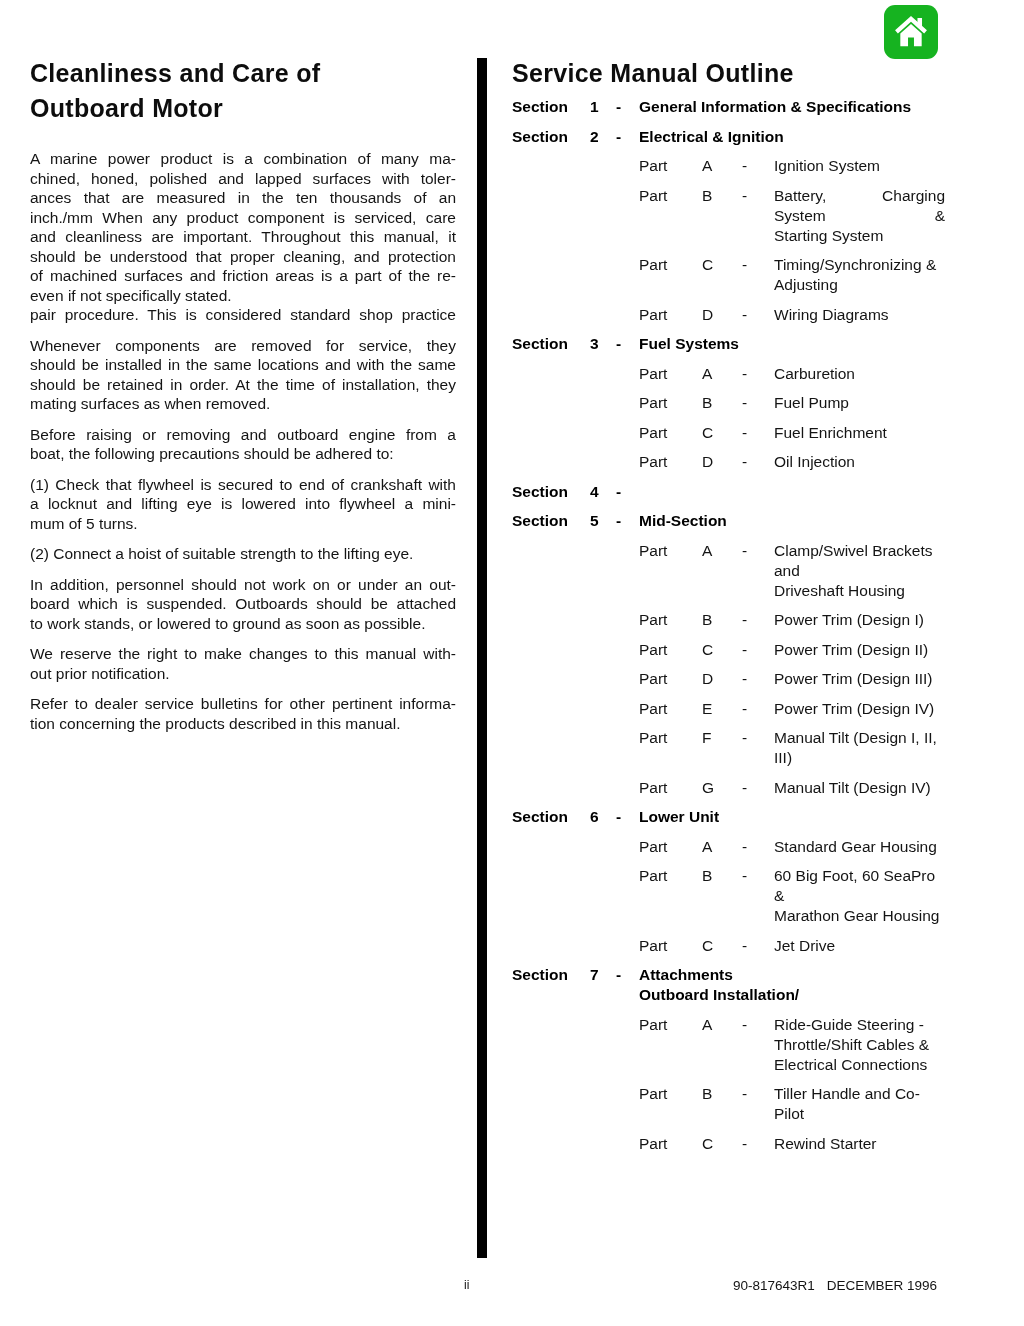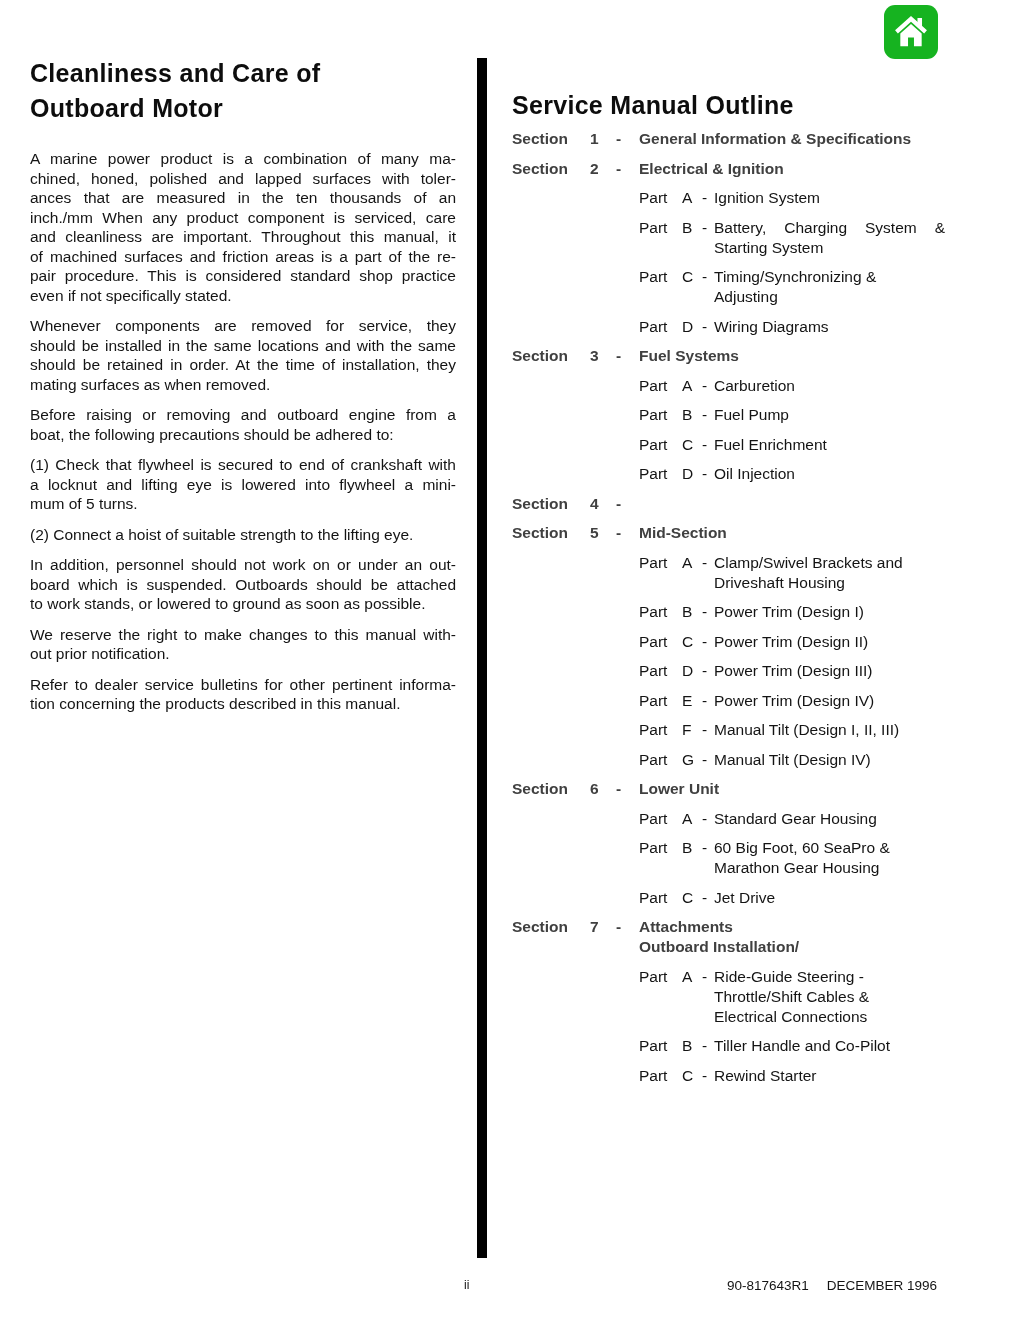--- a/index.html
+++ b/index.html
@@ -14,36 +14,36 @@
   }
   
   .left-col{position:absolute;left:30px;top:56px;width:426px;}
   .left-col .heading{margin-bottom:23px;}
   .para{margin:0 0 11px 0;font-size:15.5px;line-height:19.5px;}
   .ln{display:block;}
   .jl{text-align:justify;text-align-last:justify;}
   
   .divider{position:absolute;left:477px;top:58px;width:10px;height:1200px;background:#000;}
   
-  .right-col{position:absolute;left:512px;top:56px;width:433px;margin-top:32px;}
+  .right-col{position:absolute;left:512px;top:56px;width:433px;}
   .right-col .heading{margin-bottom:6px;}
   .row{font-size:15.5px;line-height:20px;margin-bottom:9.5px;}
-  .row.sec{display:grid;grid-template-columns:78px 26px 23px 1fr;font-weight:bold;color:#404040;}
-  .row.part{display:grid;grid-template-columns:43px 20px 12px 1fr;margin-left:127px;}
+  .row.sec{display:grid;grid-template-columns:78px 26px 23px 1fr;font-weight:bold;color:#000000;}
+  .row.part{display:grid;grid-template-columns:43px 20px 12px 1fr;margin-left:127px;gap:20px;}
   .tline{display:block;}
   
   .home-btn{
     position:absolute;left:884px;top:5px;width:54px;height:54px;
     border-radius:11px;background:#16b320;display:flex;align-items:center;justify-content:center;
     cursor:pointer;border:none;padding:0;
   }
   .home-btn svg{width:42px;height:42px;display:block;}
   
   .page-num{position:absolute;left:464px;top:1278px;font-size:12px;}
-  .doc-ref{position:absolute;right:87px;top:1278px;font-size:13.5px;display:flex;gap:18px;}
+  .doc-ref{position:absolute;right:87px;top:1278px;font-size:13.5px;display:flex;gap:12px;}
 </style>
 </head>
 <body>
 
 <button class="home-btn" title="Home">
   <span style="display:flex;">
     <svg viewBox="0 0 24 24" aria-hidden="true">
       <g fill="#ffffff">
         <rect x="15.7" y="4.0" width="2.6" height="4.6"></rect>
         <path d="M12 2.8 2.9 11l1.6 1.8L12 6.1l7.5 6.7L21.1 11z"></path>
@@ -58,23 +58,24 @@
     <span class="ln">Cleanliness and Care of</span>
     <span class="ln">Outboard Motor</span>
   </h1>
 
   <p class="para">
     <span class="ln jl">A marine power product is a combination of many ma-</span>
     <span class="ln jl">chined, honed, polished and lapped surfaces with toler-</span>
     <span class="ln jl">ances that are measured in the ten thousands of an</span>
     <span class="ln jl">inch./mm When any product component is serviced, care</span>
     <span class="ln jl">and cleanliness are important. Throughout this manual, it</span>
+    <span class="ln jl">should be understood that proper cleaning, and protection</span>
     <span class="ln jl">of machined surfaces and friction areas is a part of the re-</span>
+    <span class="ln">even if not specifically stated.</span>
     <span class="ln jl">pair procedure. This is considered standard shop practice</span>
-    <span class="ln">even if not specifically stated.</span>
   </p>
 
   <p class="para">
     <span class="ln jl">Whenever components are removed for service, they</span>
     <span class="ln jl">should be installed in the same locations and with the same</span>
     <span class="ln jl">should be retained in order. At the time of installation, they</span>
     <span class="ln">mating surfaces as when removed.</span>
   </p>
 
   <p class="para">

